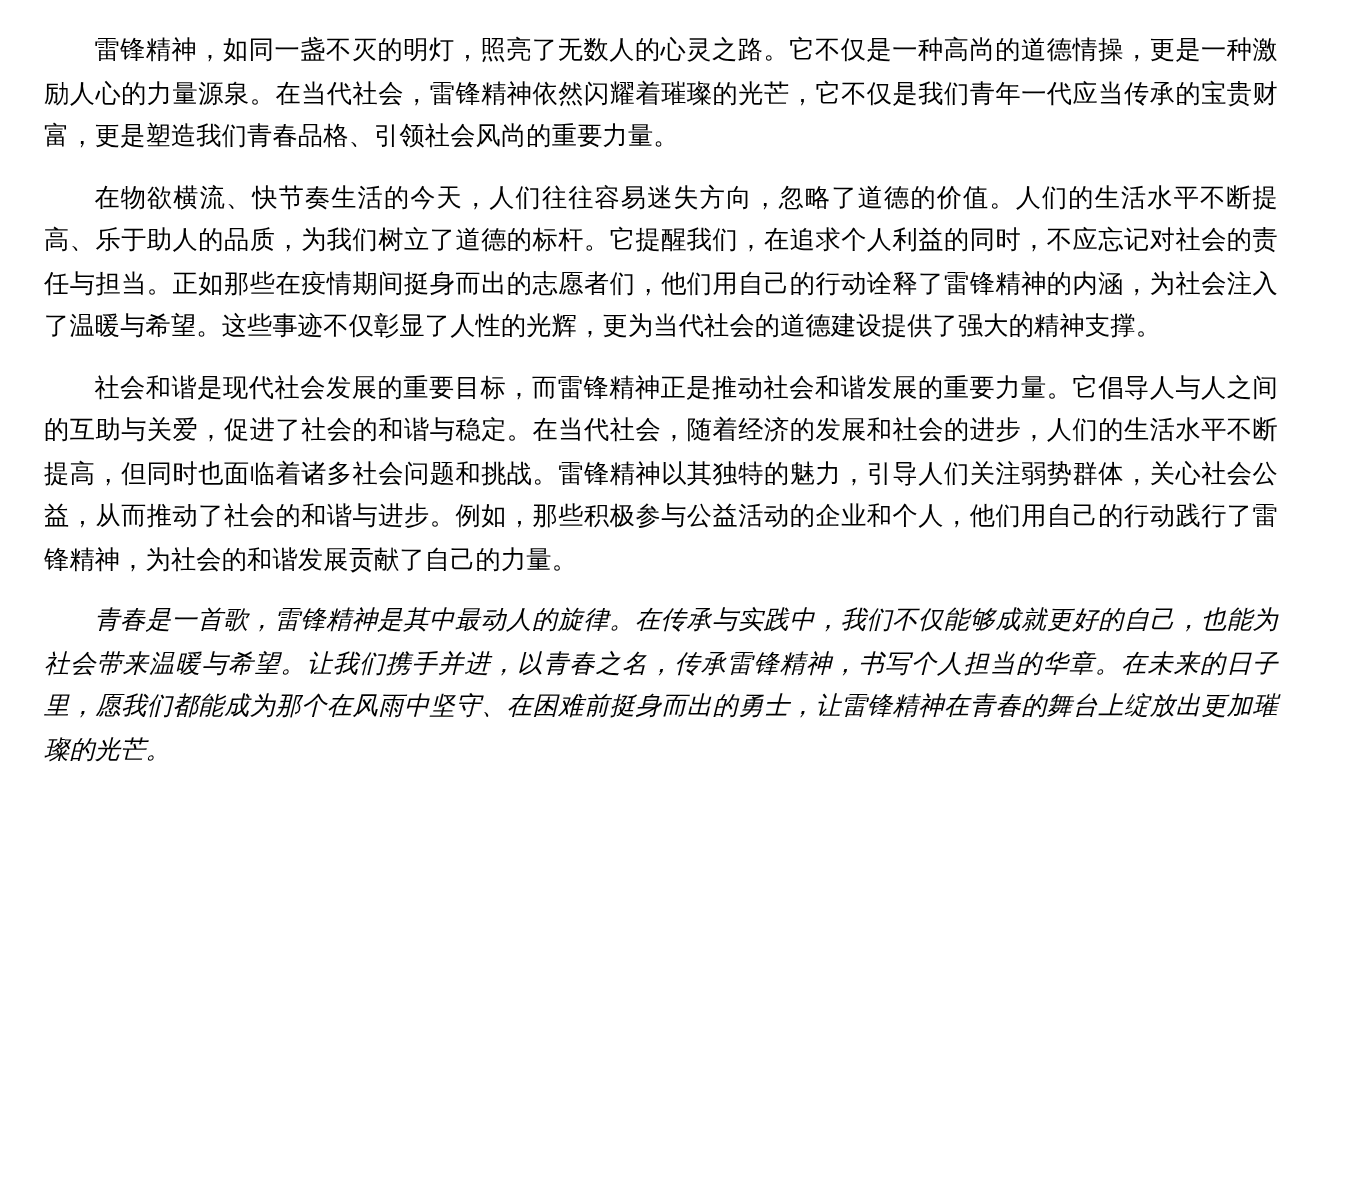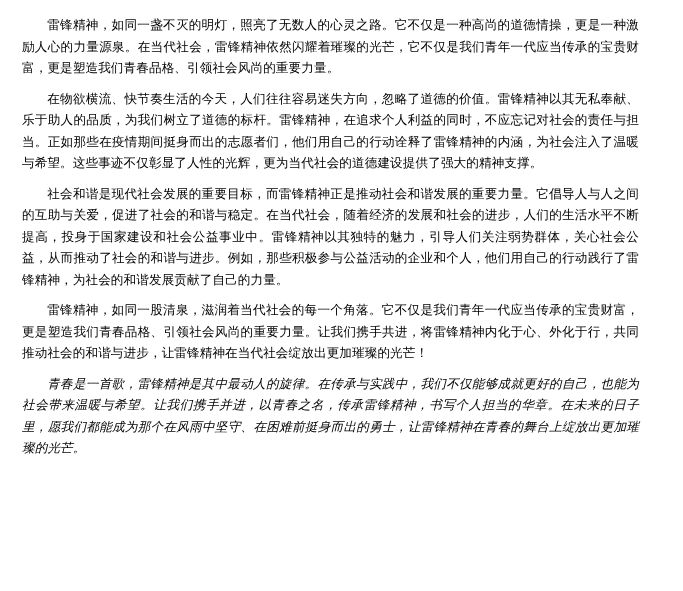--- a/index.html
+++ b/index.html
@@ -33,17 +33,16 @@
   .para:last-child {
     margin-bottom: 0;
     font-style: italic;
   }
 </style>
 </head>
 <body>
 
 <div class="page">
   <p class="para">雷锋精神，如同一盏不灭的明灯，照亮了无数人的心灵之路。它不仅是一种高尚的道德情操，更是一种激励人心的力量源泉。在当代社会，雷锋精神依然闪耀着璀璨的光芒，它不仅是我们青年一代应当传承的宝贵财富，更是塑造我们青春品格、引领社会风尚的重要力量。</p>
-  <p class="para">在物欲横流、快节奏生活的今天，人们往往容易迷失方向，忽略了道德的价值。雷锋精神以其无私奉献、乐于助人的品质，为我们树立了道德的标杆。雷锋精神，在追求个人利益的同时，不应忘记对社会的责任与担当。正如那些在疫情期间挺身而出的志愿者们，他们用自己的行动诠释了雷锋精神的内涵，为社会注入了温暖与希望。这些事迹不仅彰显了人性的光辉，更为当代社会的道德建设提供了强大的精神支撑。</p>
-  <p class="para">社会和谐是现代社会发展的重要目标，而雷锋精神正是推动社会和谐发展的重要力量。它倡导人与人之间的互助与关爱，促进了社会的和谐与稳定。在当代社会，随着经济的发展和社会的进步，人们的生活水平不断提高，投身于国家建设和社会公益事业中。雷锋精神以其独特的魅力，引导人们关注弱势群体，关心社会公益，从而推动了社会的和谐与进步。例如，那些积极参与公益活动的企业和个人，他们用自己的行动践行了雷锋精神，为社会的和谐发展贡献了自己的力量。</p>
-  <p class="para">雷锋精神，如同一股清泉，滋润着当代社会的每一个角落。它不仅是我们青年一代应当传承的宝贵财富，更是塑造我们青春品格、引领社会风尚的重要力量。让我们携手共进，将雷锋精神内化于心、外化于行，共同推动社会的和谐与进步，让雷锋精神在当代社会绽放出更加璀璨的光芒！</p>
+  <p class="para">在物欲横流、快节奏生活的今天，人们往往容易迷失方向，忽略了道德的价值。人们的生活水平不断提高、乐于助人的品质，为我们树立了道德的标杆。它提醒我们，在追求个人利益的同时，不应忘记对社会的责任与担当。正如那些在疫情期间挺身而出的志愿者们，他们用自己的行动诠释了雷锋精神的内涵，为社会注入了温暖与希望。这些事迹不仅彰显了人性的光辉，更为当代社会的道德建设提供了强大的精神支撑。</p>
+  <p class="para">社会和谐是现代社会发展的重要目标，而雷锋精神正是推动社会和谐发展的重要力量。它倡导人与人之间的互助与关爱，促进了社会的和谐与稳定。在当代社会，随着经济的发展和社会的进步，人们的生活水平不断提高，但同时也面临着诸多社会问题和挑战。雷锋精神以其独特的魅力，引导人们关注弱势群体，关心社会公益，从而推动了社会的和谐与进步。例如，那些积极参与公益活动的企业和个人，他们用自己的行动践行了雷锋精神，为社会的和谐发展贡献了自己的力量。</p>
   <p class="para">青春是一首歌，雷锋精神是其中最动人的旋律。在传承与实践中，我们不仅能够成就更好的自己，也能为社会带来温暖与希望。让我们携手并进，以青春之名，传承雷锋精神，书写个人担当的华章。在未来的日子里，愿我们都能成为那个在风雨中坚守、在困难前挺身而出的勇士，让雷锋精神在青春的舞台上绽放出更加璀璨的光芒。</p>
 </div>
 
 </body></html>

